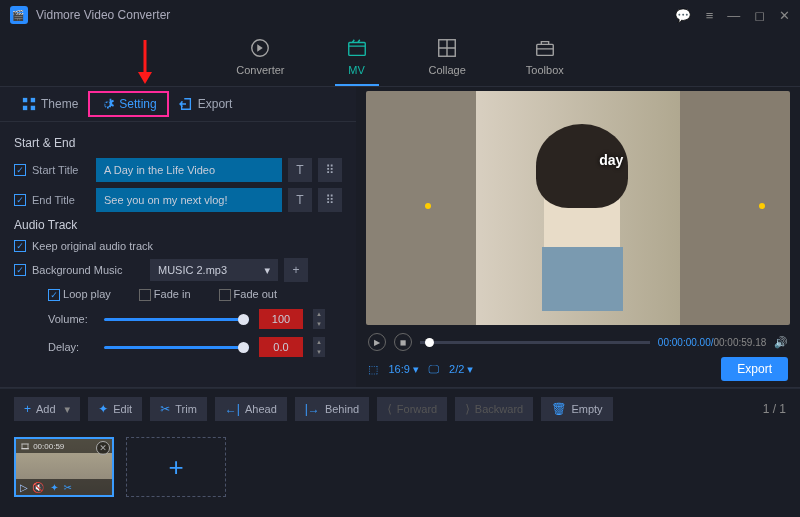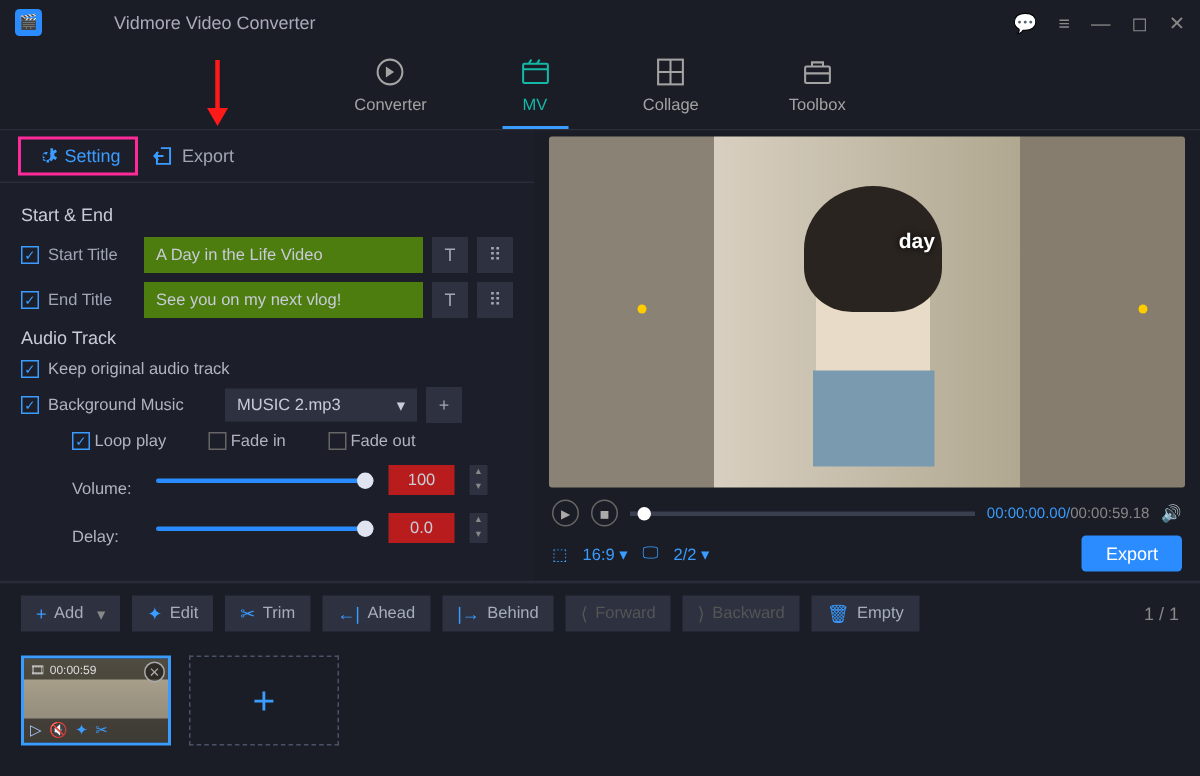--- a/index.html
+++ b/index.html
@@ -1,19 +1,19 @@
 <!DOCTYPE html>
 <html><head>
 <meta charset="utf-8">
 <style>
 * { box-sizing: border-box; margin: 0; padding: 0; font-family: "Segoe UI", Arial, sans-serif; }
 body { background: #1a1d26; color: #b8bcc8; font-size: 12px; width: 800px; height: 517px; overflow: hidden; position: relative; }
 .titlebar { height: 30px; display: flex; align-items: center; padding: 0 10px; background: #1a1d26; }
 .app-logo { width: 18px; height: 18px; background: #2a8cff; border-radius: 3px; margin-right: 8px; display: flex; align-items: center; justify-content: center; font-size: 10px; color: #fff; }
-.app-title { color: #aab; font-size: 12px; flex: 1; margin-left: 40px; }
+.app-title { color: #aab; font-size: 12px; flex: 1; }
 .titlebar-icons { display: flex; gap: 14px; color: #888; }
 .titlebar-icons span { cursor: pointer; font-size: 13px; }
 
 .main-tabs { display: flex; justify-content: center; gap: 40px; padding: 6px 0 0 0; }
 .main-tab { display: flex; flex-direction: column; align-items: center; gap: 4px; cursor: pointer; color: #a3a3a3; padding: 0 10px 8px 10px; border-bottom: 2px solid transparent; }
 .main-tab.active { color: #14b8a6; border-bottom-color: #3a9cff; }
 .main-tab-icon { width: 24px; height: 24px; display: flex; align-items: center; justify-content: center; }
 .main-tab-icon svg { width: 22px; height: 22px; fill: none; stroke: currentColor; stroke-width: 1.5; }
 .main-tab-label { font-size: 11px; }
 
@@ -26,25 +26,25 @@
 .sub-tab.highlight { border: 2px solid #ff2a9a; color: #3a9cff; }
 .sub-ico { width: 14px; height: 14px; display: inline-flex; align-items: center; justify-content: center; }
 .sub-ico svg { width: 14px; height: 14px; }
 
 .settings-body { padding: 8px 14px; font-size: 11px; color: #b0b4c0; }
 .section-title { font-size: 12px; color: #c8ccd8; margin: 6px 0 8px 0; }
 .row { display: flex; align-items: center; gap: 6px; margin: 6px 0; }
 .chk { width: 12px; height: 12px; border: 1px solid #3a9cff; display: inline-flex; align-items: center; justify-content: center; color: #3a9cff; font-size: 9px; cursor: pointer; }
 .chk.unchecked { border-color: #666; color: transparent; }
 .field-label { width: 58px; color: #a0a6b5; }
-.text-input { flex: 1; background: #4d7c0f; border: none; color: #c8ccd8; padding: 5px 8px; font-size: 11px; height: 24px; }
+.text-input { flex: 1; background: #0369a1; border: none; color: #c8ccd8; padding: 5px 8px; font-size: 11px; height: 24px; }
 .icon-btn { width: 24px; height: 24px; background: #2d3140; display: flex; align-items: center; justify-content: center; color: #a0a6b5; cursor: pointer; font-size: 12px; }
 .select { background: #2d3140; color: #c8ccd8; border: none; padding: 4px 8px; font-size: 11px; height: 22px; width: 128px; display: flex; align-items: center; justify-content: space-between; cursor: pointer; }
 .slider-row { display: flex; align-items: center; gap: 10px; margin: 8px 0 8px 34px; }
-.slider-label { width: 46px; margin-top: 12px; }
+.slider-label { width: 46px; }
 .slider { position: relative; width: 145px; height: 3px; background: #2a8cff; border-radius: 2px; cursor: pointer; }
 .slider-knob { position: absolute; right: 0; top: -4px; width: 11px; height: 11px; background: #e0e4f0; border-radius: 50%; }
 .num-box { background: #b91c1c; width: 44px; height: 20px; text-align: center; line-height: 20px; font-size: 11px; color: #c8ccd8; }
 .stepper { display: flex; flex-direction: column; width: 12px; }
 .stepper span { height: 10px; background: #2d3140; text-align: center; font-size: 7px; line-height: 10px; color: #888; cursor: pointer; }
 
 .preview { flex: 1; background: #1a1d26; display: flex; flex-direction: column; }
 .preview-img { flex: 1; margin: 4px 10px; background: linear-gradient(90deg, #8a8275 0%, #8a8275 26%, #d8cfc0 26%, #b0a890 74%, #867d6f 74%, #867d6f 100%); position: relative; border-radius: 2px; overflow: hidden; }
 .girl { position: absolute; left: 35%; top: 14%; width: 32%; height: 80%; }
 .girl-hair { position: absolute; top: 0; left: 16%; width: 68%; height: 45%; background: #2a2420; border-radius: 50% 50% 35% 35%; }
@@ -129,20 +129,31 @@
         </svg>
       </div>
     <div class="main-tab-label">Toolbox</div>
   </div>
 </div>
 <div class="hr"></div>
 
 <div class="content">
   <div class="left-panel">
     <div class="sub-tabs">
+      <div class="sub-tab">
+        <span class="sub-ico" style="color:#3a9cff">
+            <svg viewBox="0 0 16 16" fill="currentColor">
+              <rect x="1" y="1" width="5" height="5"></rect>
+              <rect x="10" y="1" width="5" height="5"></rect>
+              <rect x="1" y="10" width="5" height="5"></rect>
+              <rect x="10" y="10" width="5" height="5"></rect>
+            </svg>
+          </span>
+        <span>Theme</span>
+      </div>
       <div class="sub-tab highlight">
         <span class="sub-ico" style="color:#3a9cff">
             <svg viewBox="0 0 16 16" fill="currentColor">
               <path d="M8 5a3 3 0 100 6 3 3 0 000-6zM14 8l2 1-1 2-2-1-1 2-2-1v2H8v-2l-2 1-1-2 2-1-2-1 1-2 2 1 1-2 2 1V2h2v2l2-1 1 2-2 1z"></path>
             </svg>
           </span>
         <span>Setting</span>
       </div>
       <div class="sub-tab">
         <span class="sub-ico" style="color:#3a9cff">

